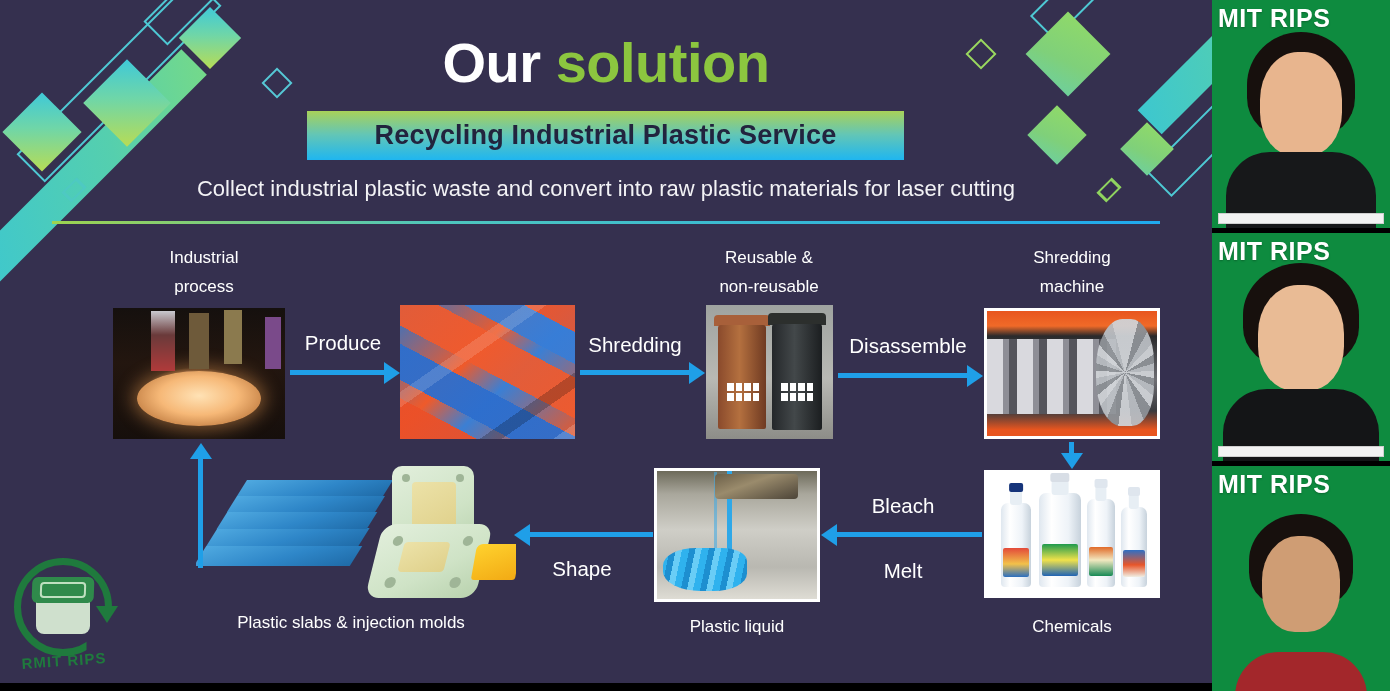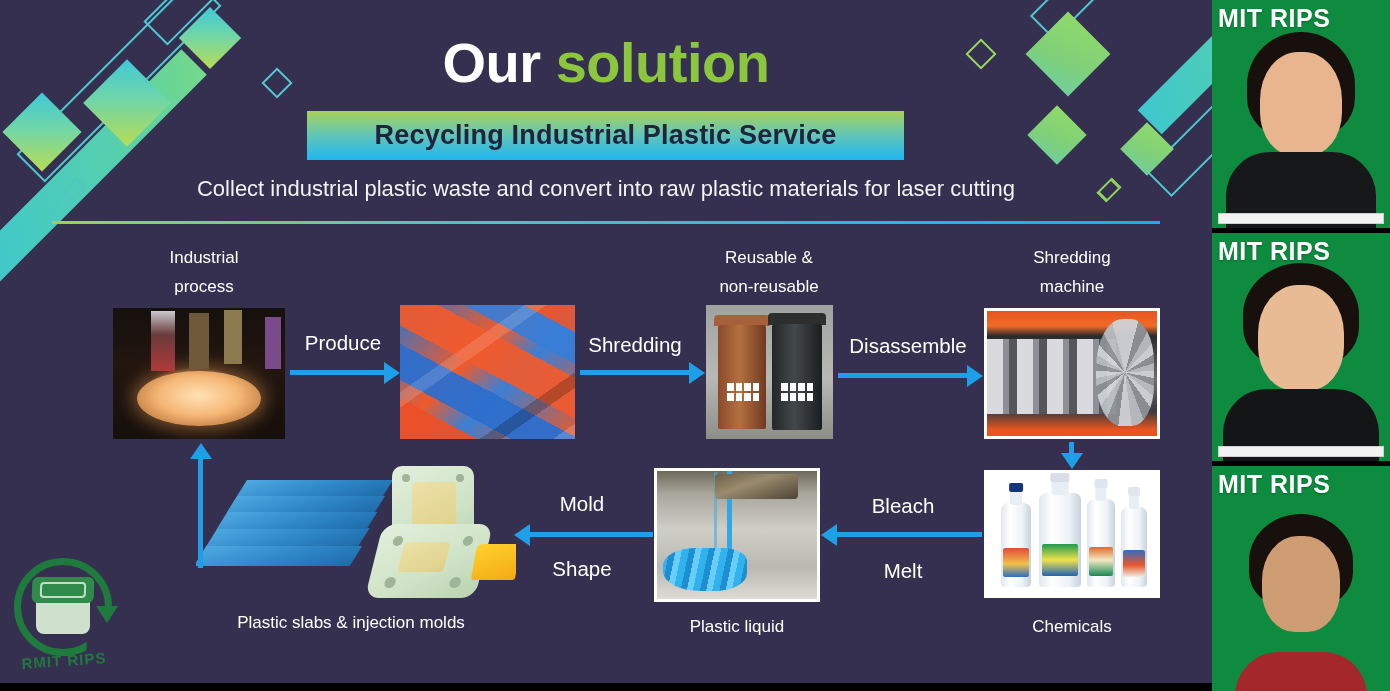--- a/index.html
+++ b/index.html
@@ -408,21 +408,20 @@
 
     <div class="arrow-h left" style="left:836px; top:532px; width:146px;">
       <span class="head"></span>
     </div>
     <div class="edge-label" style="left:813px; top:494px; width:180px;">Bleach</div>
     <div class="edge-label" style="left:813px; top:559px; width:180px;">Melt</div>
 
     <div class="arrow-h left" style="left:529px; top:532px; width:124px;">
       <span class="head"></span>
     </div>
-    <div class="edge-label" style="left:492px; top:492px; width:180px;">Mold</div>
     <div class="edge-label" style="left:492px; top:557px; width:180px;">Shape</div>
 
     <div class="arrow-v up" style="left:198px; top:458px; height:110px;">
       <span class="head"></span>
     </div>
 
     <div id="logo">
       <div class="ring"></div>
       <div class="ring-head"></div>
       <div class="bin-body"></div>

